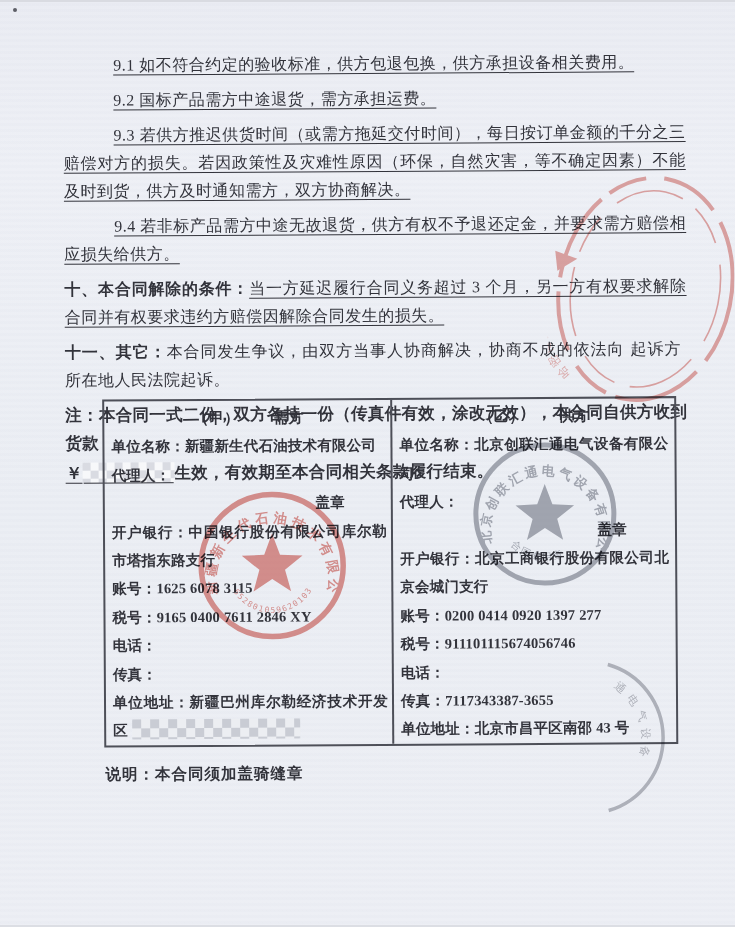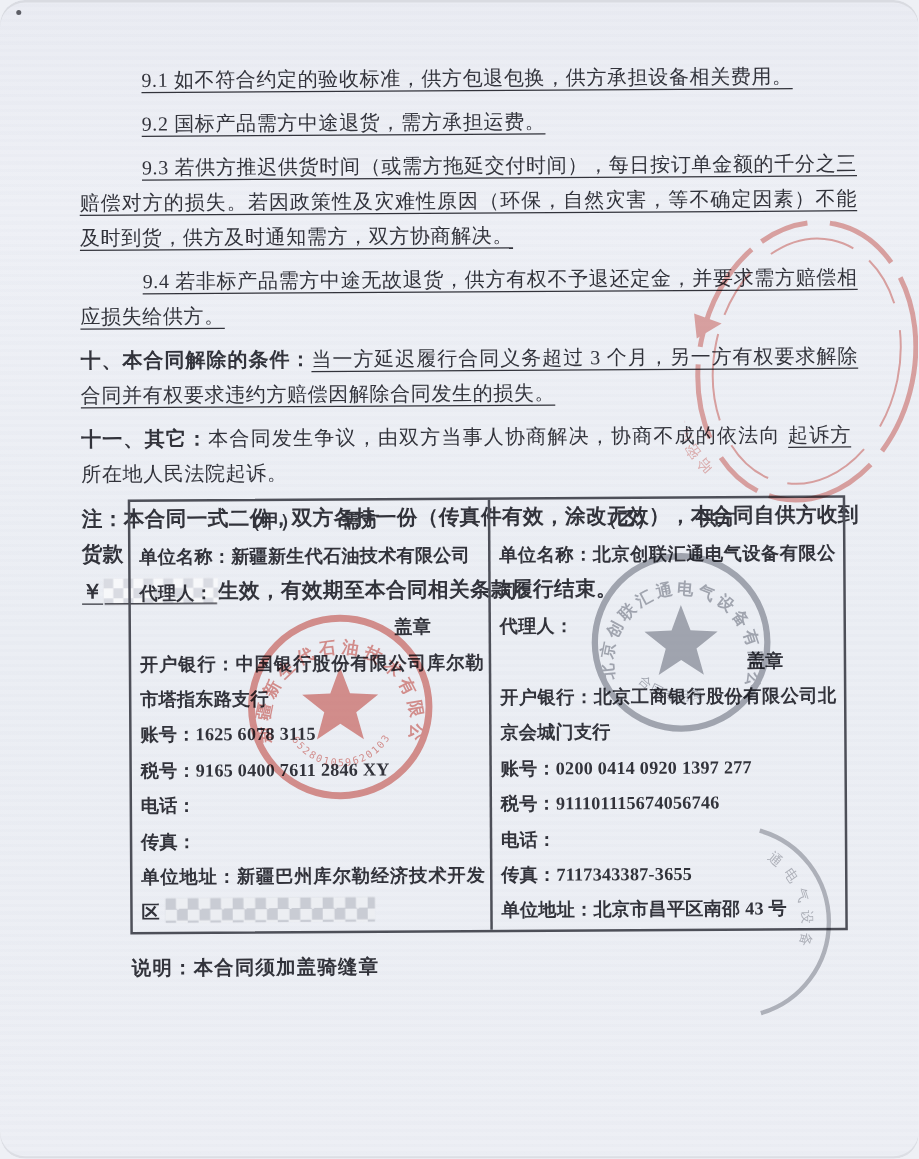--- a/index.html
+++ b/index.html
@@ -9,36 +9,35 @@
     font-family:"Liberation Serif","DejaVu Serif",serif;
   }
   .page{
     position:relative;width:735px;height:927px;
     background:
       repeating-linear-gradient(180deg, rgba(255,255,255,0.05) 0 3px, rgba(210,214,224,0.06) 3px 6px),
       linear-gradient(180deg,#e9ebf2 0%, #edeff5 18%, #eaedf3 55%, #eceef4 100%);
     box-shadow: inset 0 2px 0 #d9dbe1, inset 0 -2px 0 #dcdee4;
     color:#32333b;
     overflow:hidden;
-    border-radius:20px;
   }
   .tilt{position:absolute;inset:0;transform:rotate(-0.35deg);transform-origin:50% 40%;}
   .artifact-dot{position:absolute;left:13px;top:8px;width:4px;height:4px;border-radius:50%;background:#3a3b42;opacity:.8;}
 
   
   .doc{
     position:absolute;left:65px;top:50px;width:622px;
     font-size:16px;line-height:28px;text-align:justify;
     letter-spacing:.5px;
   }
   .doc p{margin:0 0 7px 0;}
   .ind{text-indent:50px;}
   .u{text-decoration:underline;text-underline-offset:4px;text-decoration-thickness:1px;}
   .b{font-weight:700;}
-  .uspan{text-decoration:underline;text-underline-offset:4px;padding:0 6px;}
+  .uspan{text-underline-offset:4px;padding:0 6px;}
 
   
   .note{font-weight:700;font-size:16.5px;letter-spacing:.3px;}
   .note-line2{margin-left:30px;}
   .mosaic{
     display:inline-block;vertical-align:-4px;height:20px;border-radius:1px;
     background:
       repeating-conic-gradient(#f7f8fa 0% 25%, #d9dbe2 0% 50%) 0 0/16px 16px,
       #e4e6ec;
     filter:blur(.6px);

